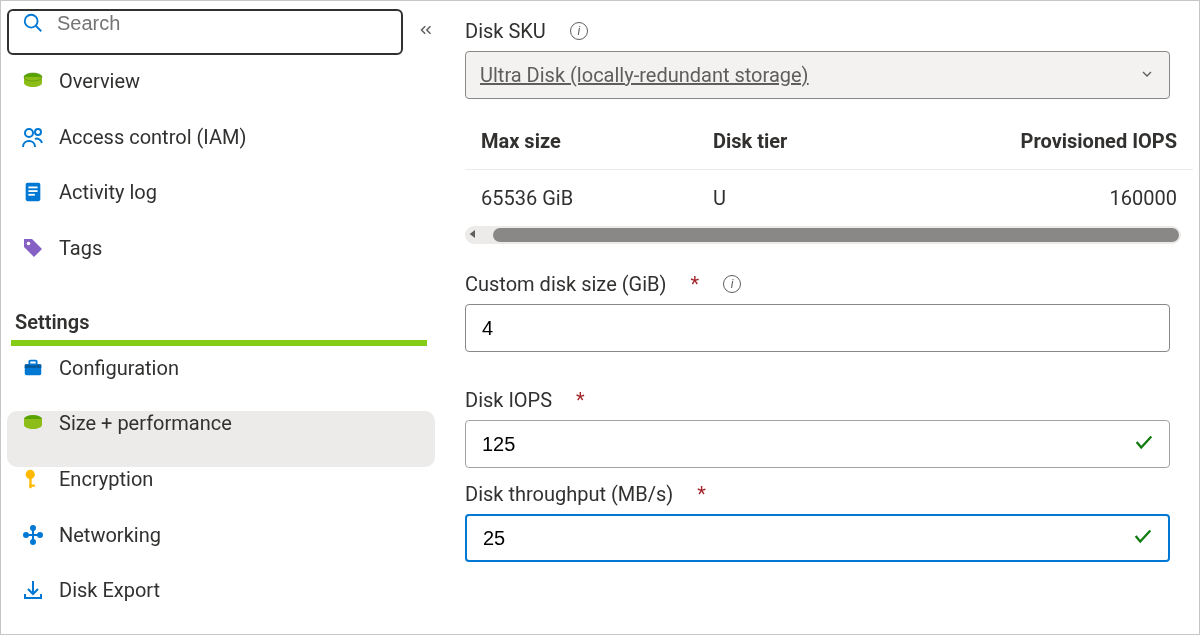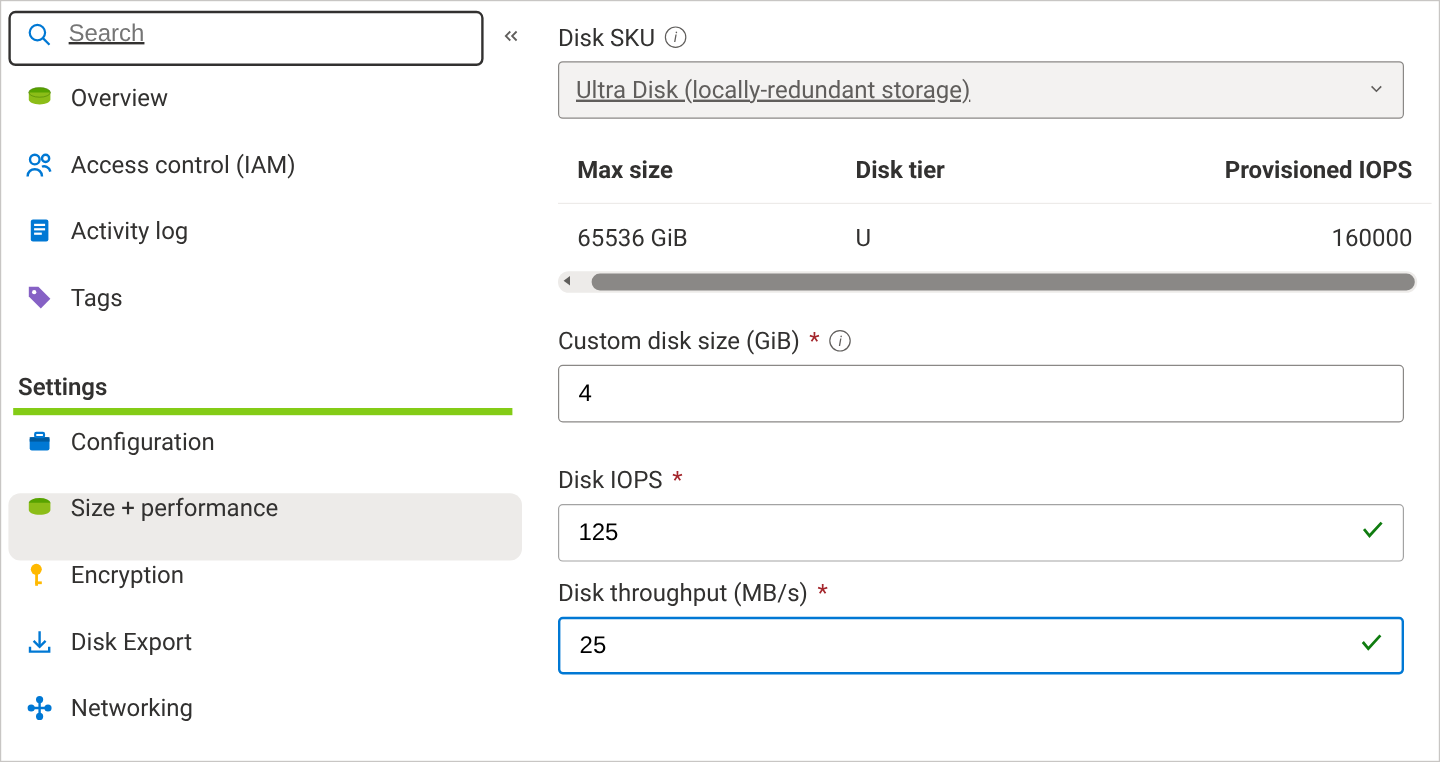--- a/index.html
+++ b/index.html
@@ -28,28 +28,27 @@
     flex-direction: column;
   }
   .search-row {
     display: flex;
     align-items: center;
     gap: 14px;
     margin-bottom: 14px;
   }
   .search-box {
     display: flex;
-    align-items: flex-end;
+    align-items: flex-start;
     gap: 10px;
     border: 2px solid #323130;
     border-radius: 6px;
     height: 46px;
     flex: 1;
-    padding: 12px 12px;
-    text-decoration: underline;
+    padding: 0 12px;
   }
   .search-box input {
     border: none;
     outline: none;
     font-size: 20px;
     flex: 1;
     color: #605e5c;
     background: transparent;
   }
   .collapse-btn { color: #605e5c; cursor:pointer; font-size:18px; }
@@ -79,21 +78,21 @@
   
   .main {
     flex: 1;
     padding: 18px 6px 0 24px;
     overflow: hidden;
   }
 
   .label-row {
     display:flex;
     align-items:center;
-    gap:8px;
+    gap:24px;
     font-size:20px;
     color:#323130;
     margin-bottom:8px;
   }
   .req { color:#a4262c; }
   .info-badge {
     width:18px; height:18px; border:1px solid #605e5c; border-radius:50%;
     display:flex; align-items:center; justify-content:center;
     font-size:12px; font-style:italic; color:#605e5c;
   }
@@ -250,40 +249,40 @@
           <rect x="8" y="11" width="2.5" height="11" fill="#ffb900"></rect>
           <rect x="8" y="18" width="6" height="2.5" fill="#ffb900"></rect>
         </svg>
       </span>
       <span class="nav-label">Encryption</span>
     </div>
 
     <div class="nav-item">
       <span class="nav-icon">
         <svg width="24" height="24" viewBox="0 0 24 24" fill="none" stroke="#0078d4" stroke-width="2">
-          <path d="M4 16v4h16v-4"></path>
-            <path d="M12 3v13"></path>
-            <polyline points="7 11 12 16 17 11"></polyline>
-        </svg>
-      </span>
-      <span class="nav-label">Disk Export</span>
-    </div>
-
-    <div class="nav-item">
-      <span class="nav-icon">
-        <svg width="24" height="24" viewBox="0 0 24 24" fill="none" stroke="#0078d4" stroke-width="2">
           <circle cx="5" cy="12" r="2" fill="#0078d4"></circle>
           <circle cx="19" cy="12" r="2" fill="#0078d4"></circle>
           <circle cx="12" cy="5" r="2" fill="#0078d4"></circle>
           <circle cx="12" cy="19" r="2" fill="#0078d4"></circle>
           <path d="M7 12h10M12 7v10"></path>
         </svg>
       </span>
       <span class="nav-label">Networking</span>
     </div>
+
+    <div class="nav-item">
+      <span class="nav-icon">
+        <svg width="24" height="24" viewBox="0 0 24 24" fill="none" stroke="#0078d4" stroke-width="2">
+          <path d="M4 16v4h16v-4"></path>
+            <path d="M12 3v13"></path>
+            <polyline points="7 11 12 16 17 11"></polyline>
+        </svg>
+      </span>
+      <span class="nav-label">Disk Export</span>
+    </div>
   </div>
 
   <div class="main">
 
     <div class="field-block">
       <div class="label-row">
         <span>Disk SKU</span>
         <span class="info-badge">i</span>
       </div>
       <div class="select-box">

